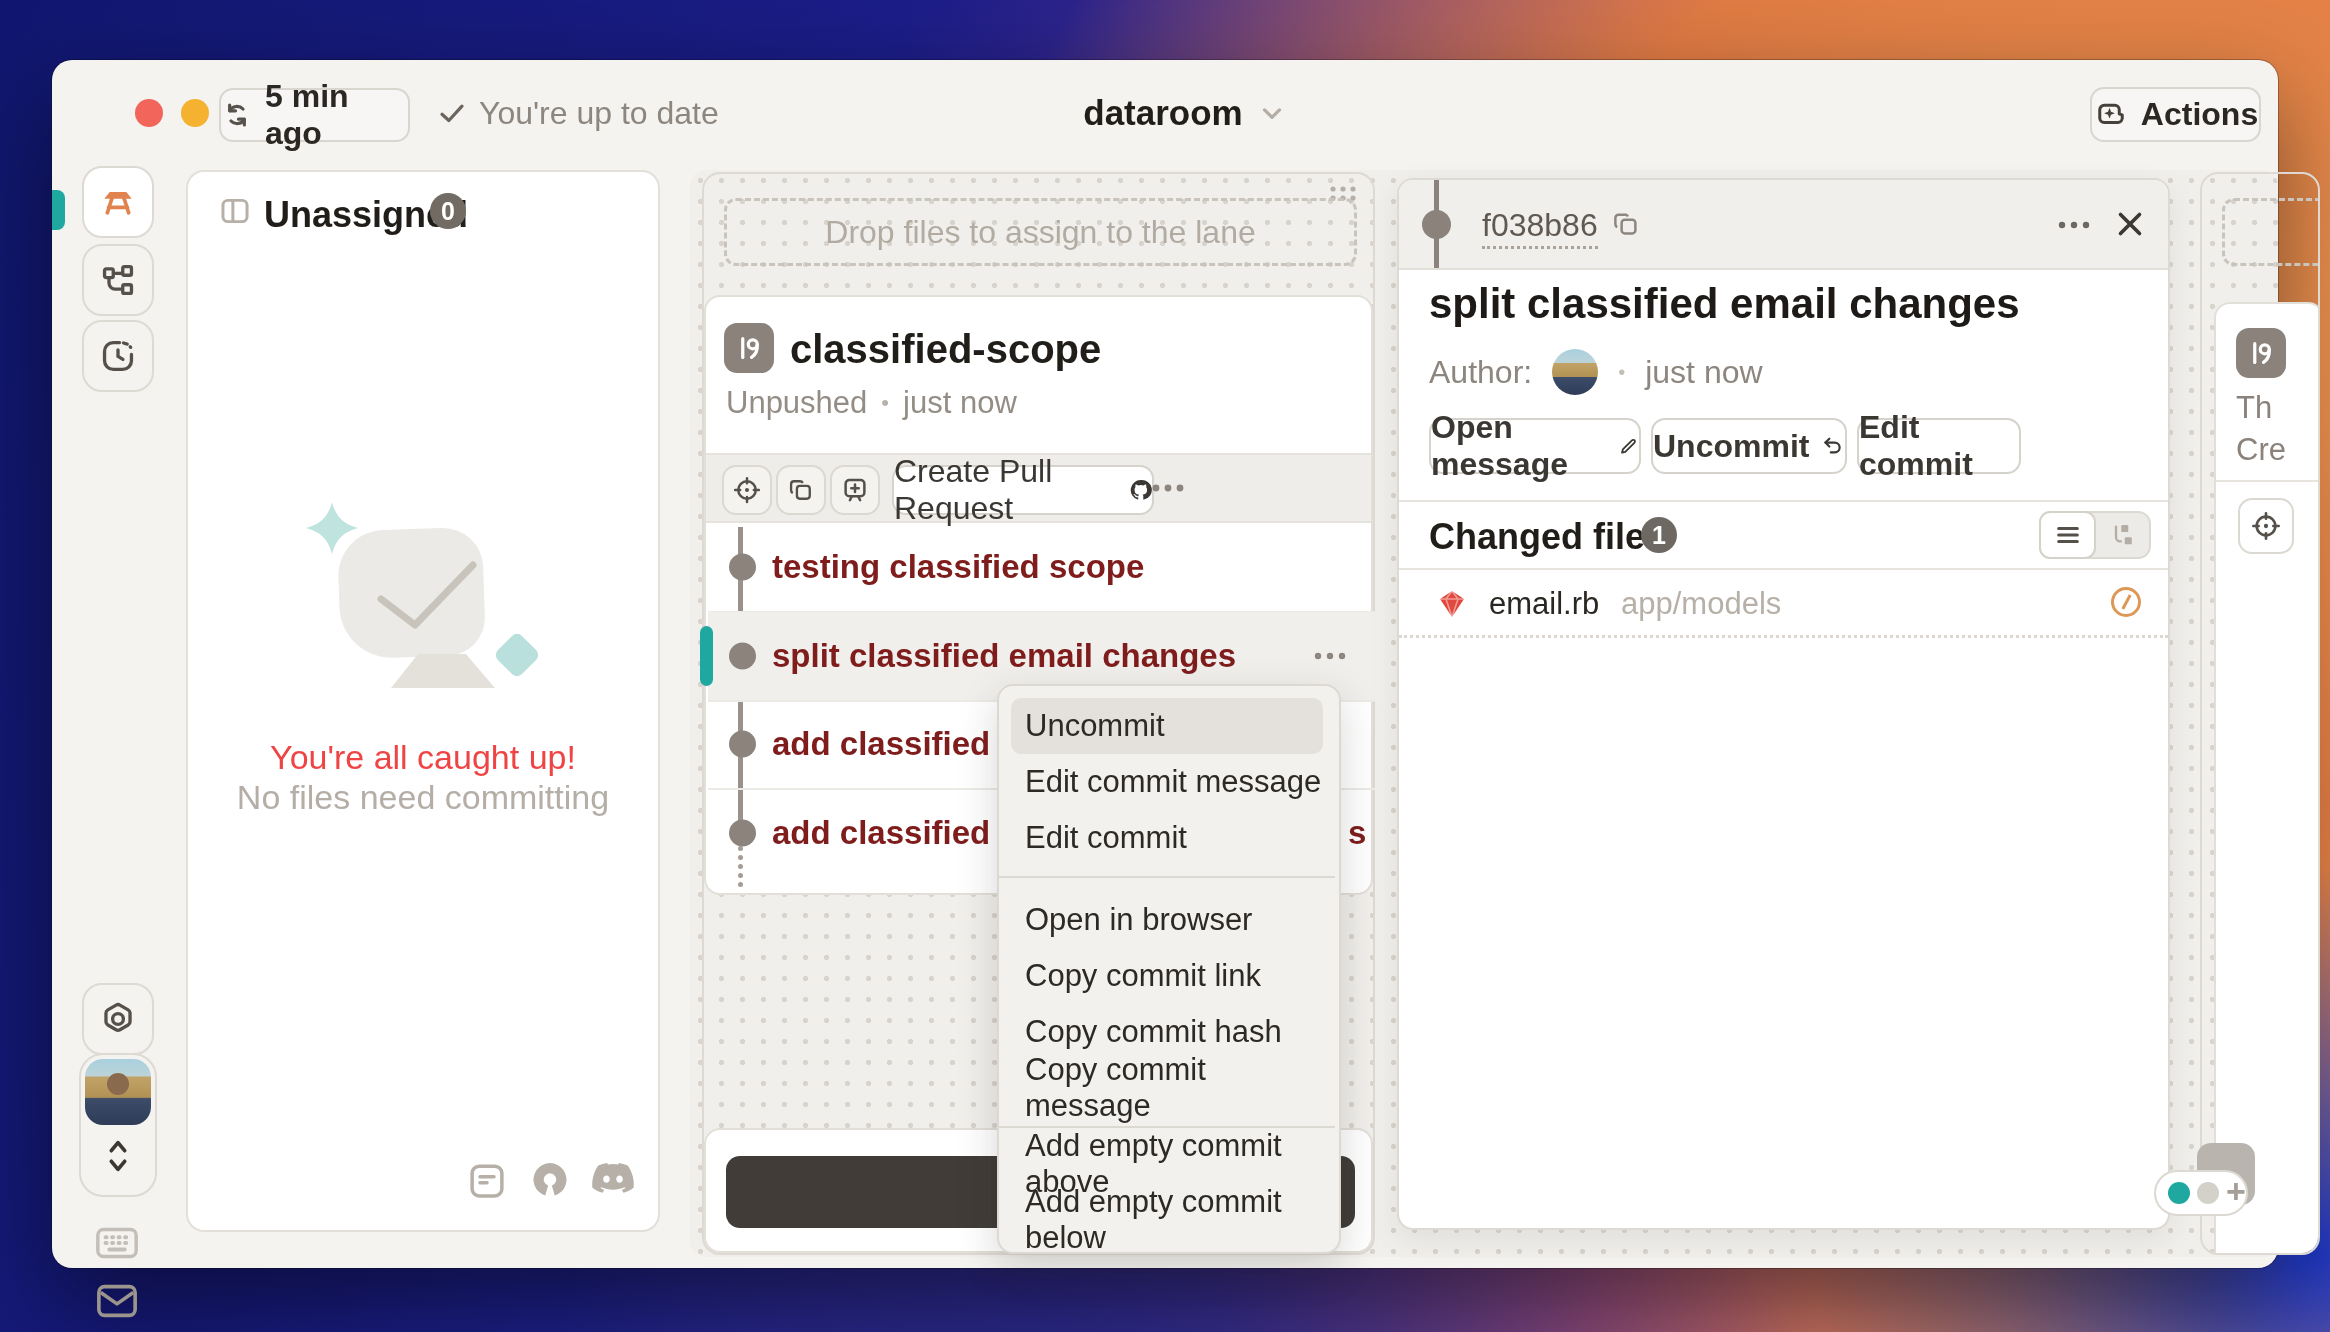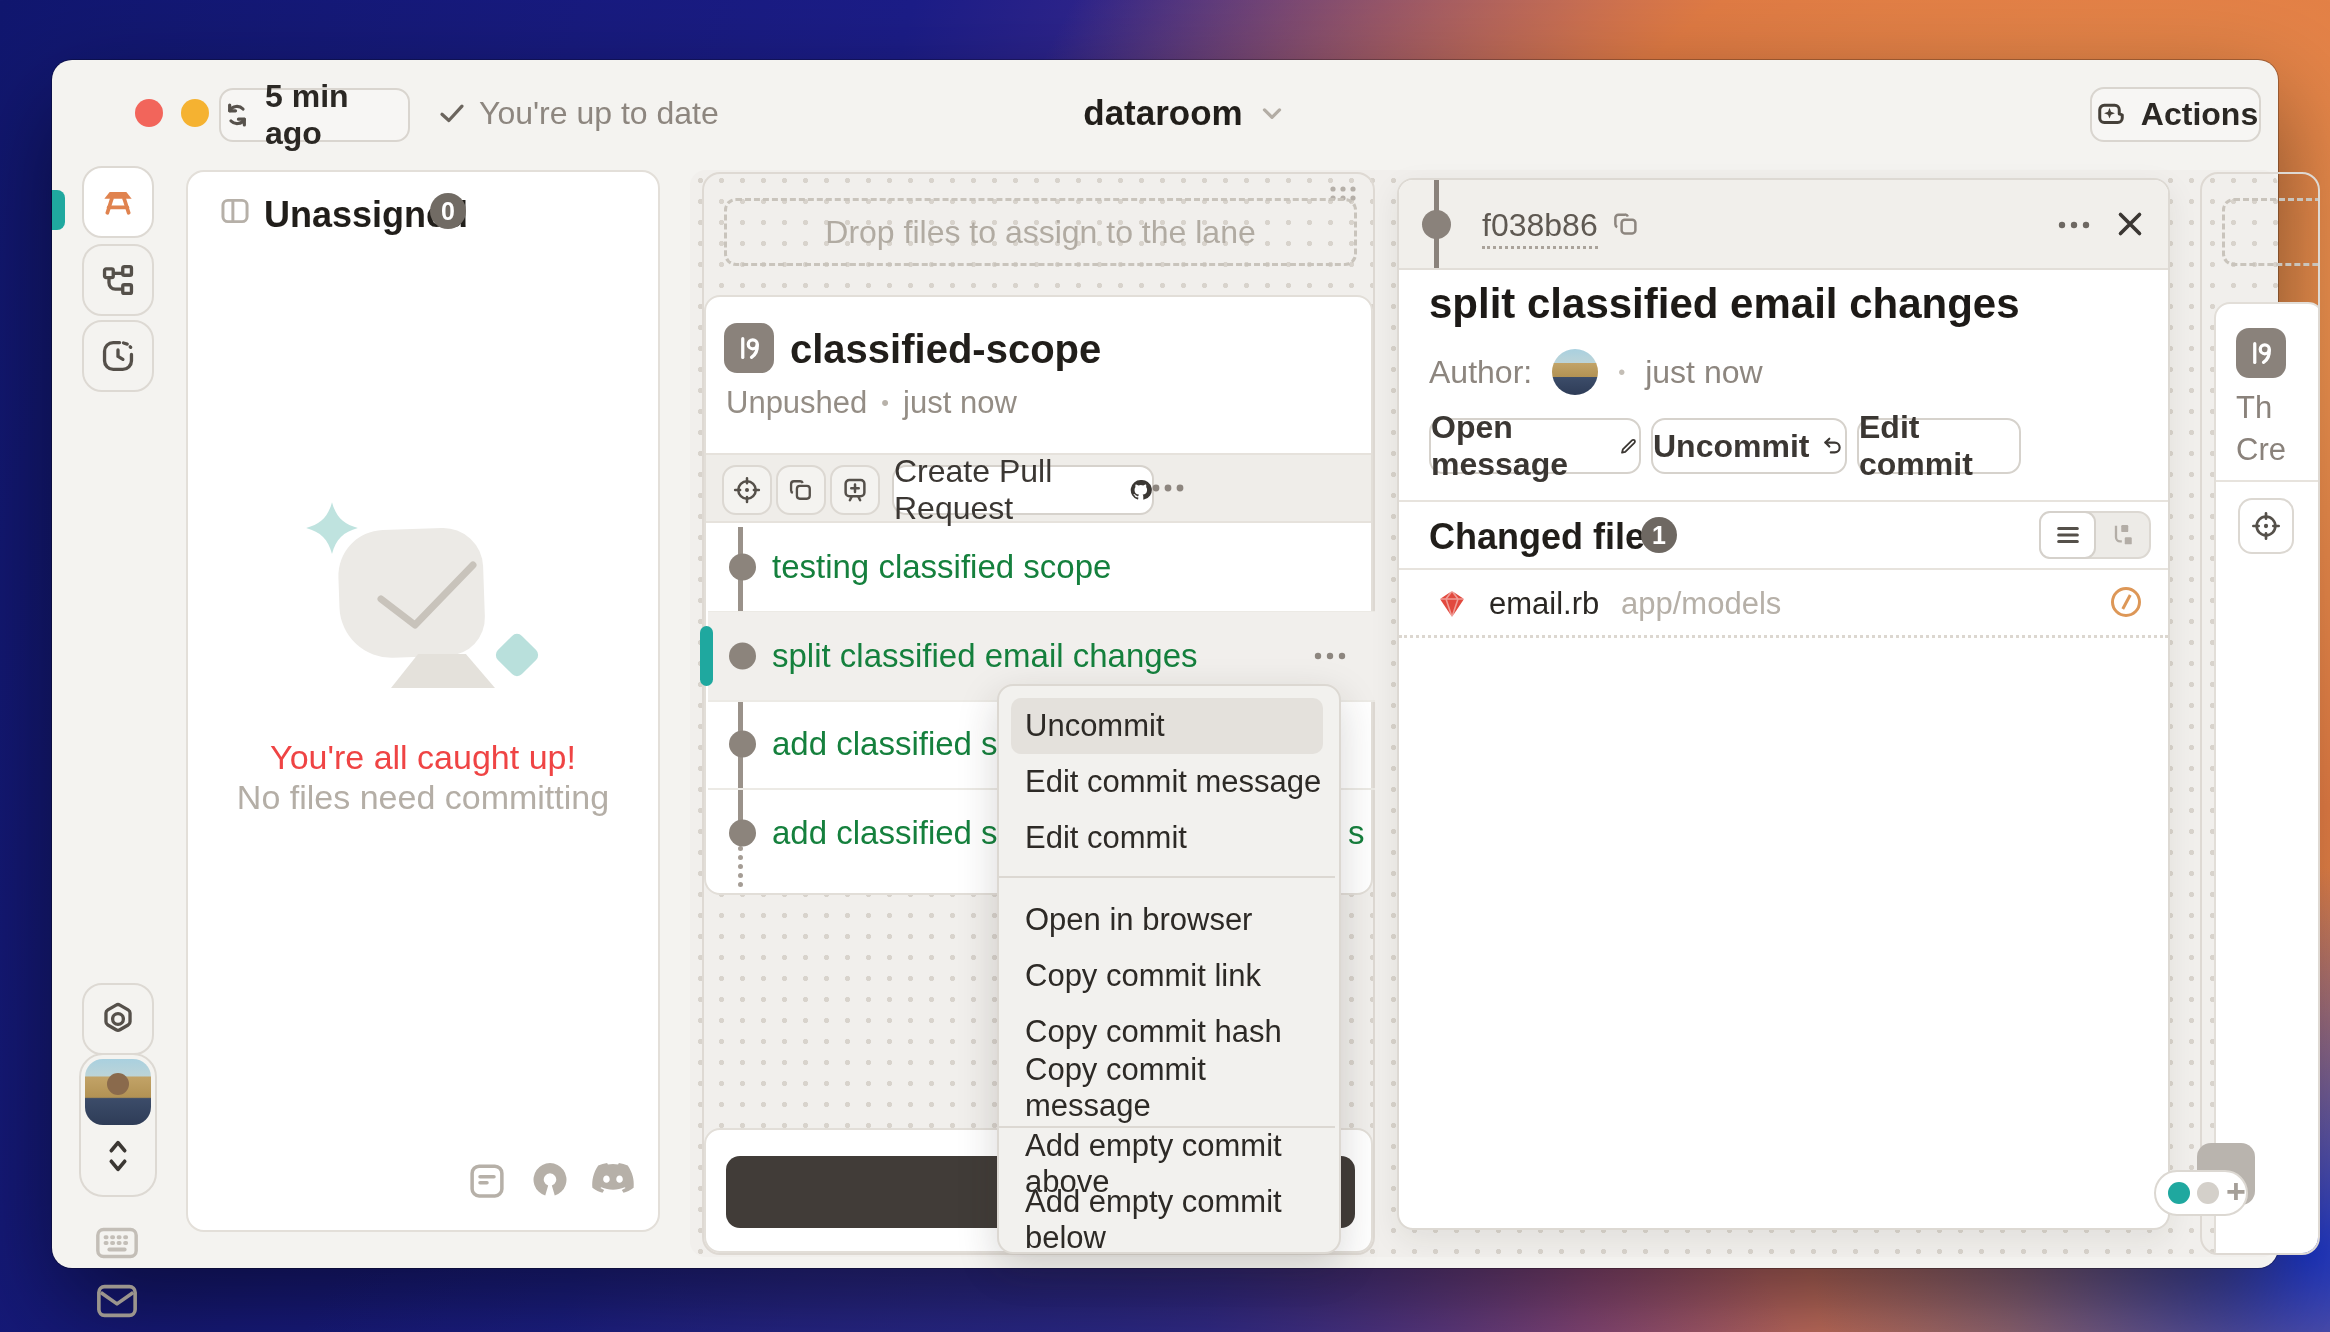--- a/index.html
+++ b/index.html
@@ -25,21 +25,21 @@
   .card{background:#fff;border:2px solid #e3dfd9;border-radius:18px;}
   .dots-bg{background-color:#f1efec;background-image:radial-gradient(circle,#d8d3cc 2.4px,rgba(0,0,0,0) 2.9px);background-size:21px 21px;}
   .badge{border-radius:50%;background:#6e6862;color:#fff;font-size:25px;font-weight:700;
     display:flex;align-items:center;justify-content:center;}
   .dashzone{border:3px dashed #c9c4bc;border-radius:12px;display:flex;align-items:center;justify-content:center;
     color:#b1aba2;font-size:32px;}
   .iconbtn{border:2px solid #dcd8d2;border-radius:14px;background:rgba(255,255,255,.35);
     display:flex;align-items:center;justify-content:center;}
   .commit-row{position:absolute;left:2px;width:667px;height:88px;border-bottom:2px solid #eceae5;background:#fff;}
   .commit-row.sel{background:#f1efec;}
-  .cmsg{position:absolute;left:64px;top:50%;transform:translateY(-50%);font-size:33px;font-weight:400;color:#15803d;white-space:nowrap;}
+  .cmsg{position:absolute;left:64px;top:50%;transform:translateY(-50%);font-size:33px;font-weight:700;color:#7f1d1d;white-space:nowrap;}
   .cdot{position:absolute;left:21px;top:50%;transform:translateY(-50%);width:27px;height:27px;border-radius:50%;background:#8c847c;}
   .menu{position:absolute;left:997px;top:684px;width:340px;height:566px;background:#f2f1ee;
     border:2px solid #dcd8d2;border-radius:16px;box-shadow:0 14px 40px rgba(40,35,30,.18);z-index:60;}
   .mi{position:absolute;left:12px;width:312px;height:56px;display:flex;align-items:center;
     padding-left:14px;box-sizing:border-box;font-size:31px;color:#2d2a26;border-radius:10px;}
   .mi.hl{background:#e4e1dc;}
   .msep{position:absolute;left:0;width:336px;height:0;border-top:2px solid #dcd8d2;}
   .whitebtn{display:flex;align-items:center;justify-content:center;gap:12px;background:#fff;
     border:2px solid #d6d2cc;border-radius:14px;font-size:32px;font-weight:600;color:#3b3733;}
   .seg{display:flex;align-items:center;justify-content:center;}

